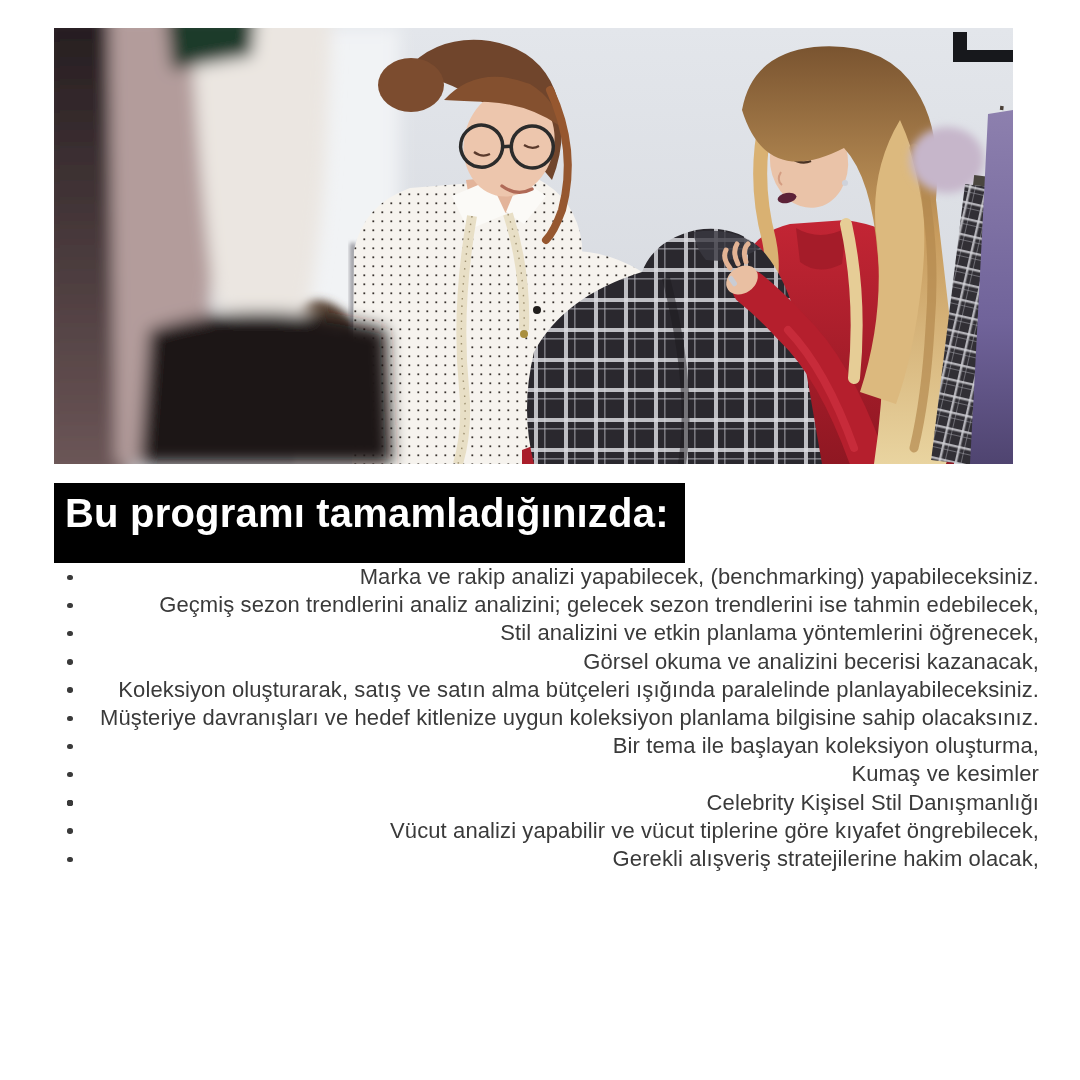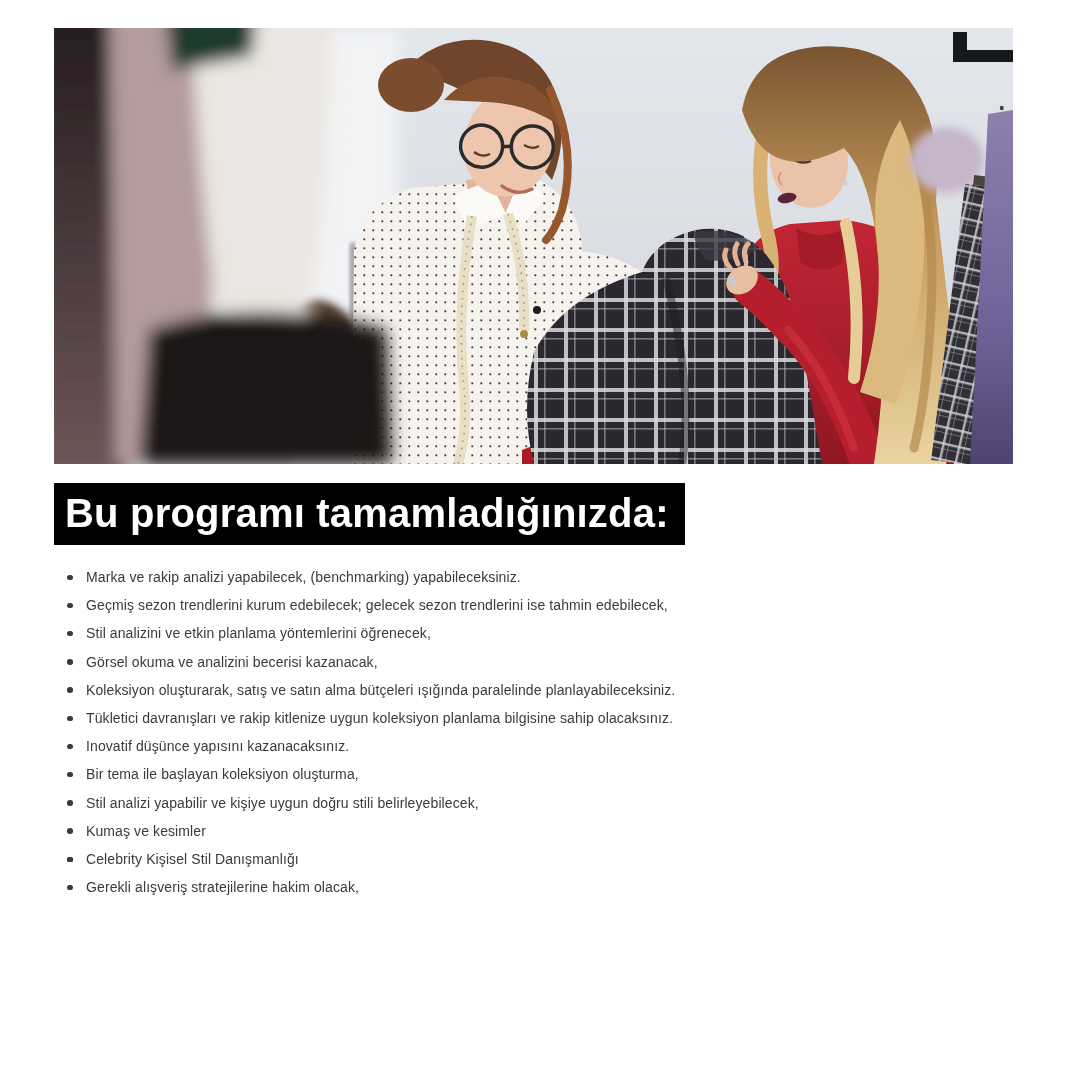--- a/index.html
+++ b/index.html
@@ -10,31 +10,31 @@
   }
   .photo-frame {
     position:absolute; left:54px; top:28px; width:959px; height:436px;
     overflow:hidden; background:#dfe2e7;
   }
   .photo-frame svg { display:block; width:100%; height:100%; }
   .heading-bar {
     position:absolute; left:54px; top:483px;
     background:#000000; color:#ffffff;
     font-size:40px; font-weight:bold; letter-spacing:0.2px;
-    line-height:44px; padding:8px 16px 10px 11px;
+    line-height:44px; padding:8px 16px 28px 11px;
     white-space:nowrap;
   }
   .benefits {
     position:absolute; left:54px; top:563px; width:985px;
     list-style:none; margin:0; padding:0;
   }
   .benefits li {
     position:relative; padding-left:32px;
-    font-size:14px; line-height:28.2px; color:#3a3a3a;
-    letter-spacing:0.1px; white-space:nowrap;
+    font-size:22px; line-height:28.2px; color:#3a3a3a;
+    letter-spacing:0.1px; white-space:nowrap;text-align:right;
   }
   .benefits li .dot {
     position:absolute; left:13px; top:11.5px;
     width:5.5px; height:5.5px; border-radius:50%; background:#3a3a3a;
   }
 </style>
 </head>
 <body>
 
 <div class="photo-frame">
@@ -203,26 +203,25 @@
     </g>
   </svg>
 </div>
 
 <div class="heading-bar">
   <span>Bu programı tamamladığınızda:</span>
 </div>
 
 <ul class="benefits">
   <li><span class="dot"></span><span>Marka ve rakip analizi yapabilecek, (benchmarking) yapabileceksiniz.</span></li>
-  <li><span class="dot"></span><span>Geçmiş sezon trendlerini kurum edebilecek; gelecek sezon trendlerini ise tahmin edebilecek,</span></li>
+  <li><span class="dot"></span><span>Geçmiş sezon trendlerini analiz analizini; gelecek sezon trendlerini ise tahmin edebilecek,</span></li>
   <li><span class="dot"></span><span>Stil analizini ve etkin planlama yöntemlerini öğrenecek,</span></li>
   <li><span class="dot"></span><span>Görsel okuma ve analizini becerisi kazanacak,</span></li>
   <li><span class="dot"></span><span>Koleksiyon oluşturarak, satış ve satın alma bütçeleri ışığında paralelinde planlayabileceksiniz.</span></li>
-  <li><span class="dot"></span><span>Tükletici davranışları ve rakip kitlenize uygun koleksiyon planlama bilgisine sahip olacaksınız.</span></li>
-  <li><span class="dot"></span><span>Inovatif düşünce yapısını kazanacaksınız.</span></li>
+  <li><span class="dot"></span><span>Müşteriye davranışları ve hedef kitlenize uygun koleksiyon planlama bilgisine sahip olacaksınız.</span></li>
   <li><span class="dot"></span><span>Bir tema ile başlayan koleksiyon oluşturma,</span></li>
-  <li><span class="dot"></span><span>Stil analizi yapabilir ve kişiye uygun doğru stili belirleyebilecek,</span></li>
   <li><span class="dot"></span><span>Kumaş ve kesimler</span></li>
   <li><span class="dot"></span></li>
   <li><span class="dot"></span></li>
   <li><span class="dot"></span><span>Celebrity Kişisel Stil Danışmanlığı</span></li>
+  <li><span class="dot"></span><span>Vücut analizi yapabilir ve vücut tiplerine göre kıyafet öngrebilecek,</span></li>
   <li><span class="dot"></span><span>Gerekli alışveriş stratejilerine hakim olacak,</span></li>
 </ul>
 
 </body></html>

